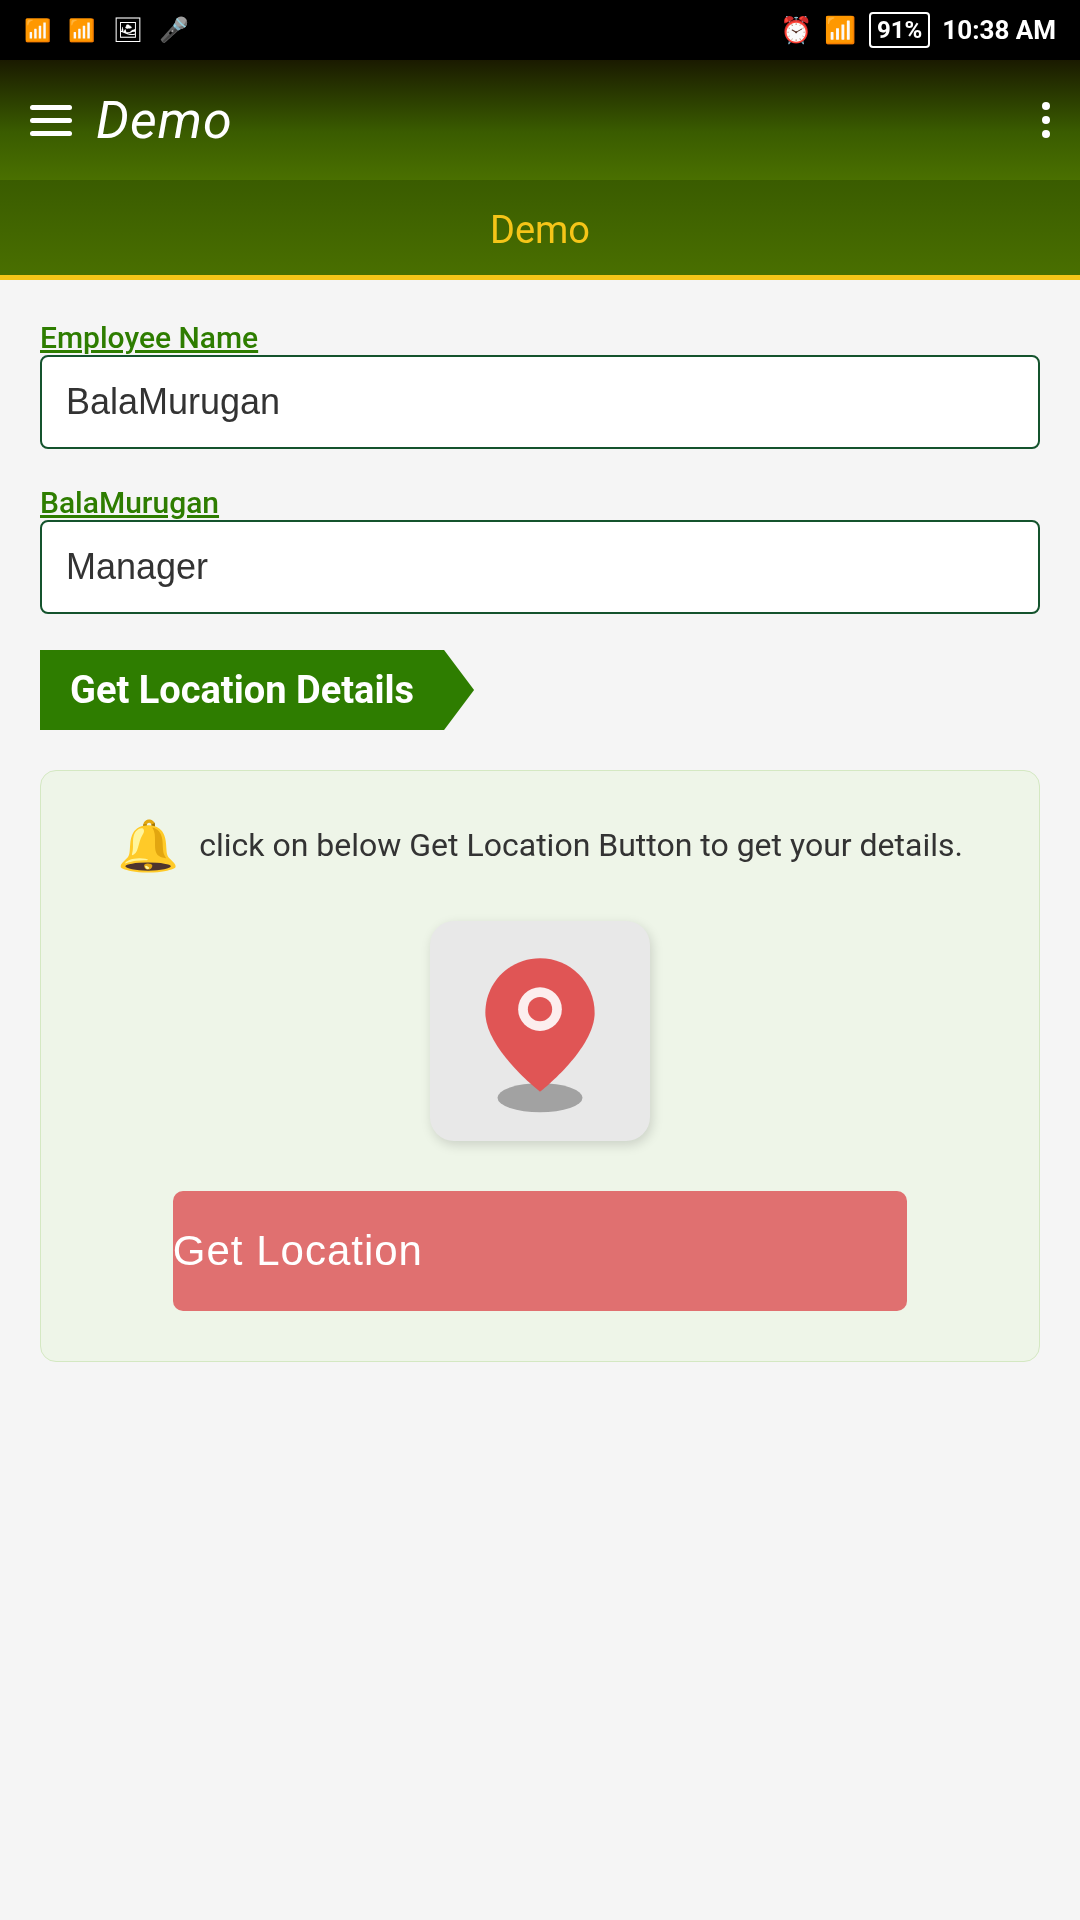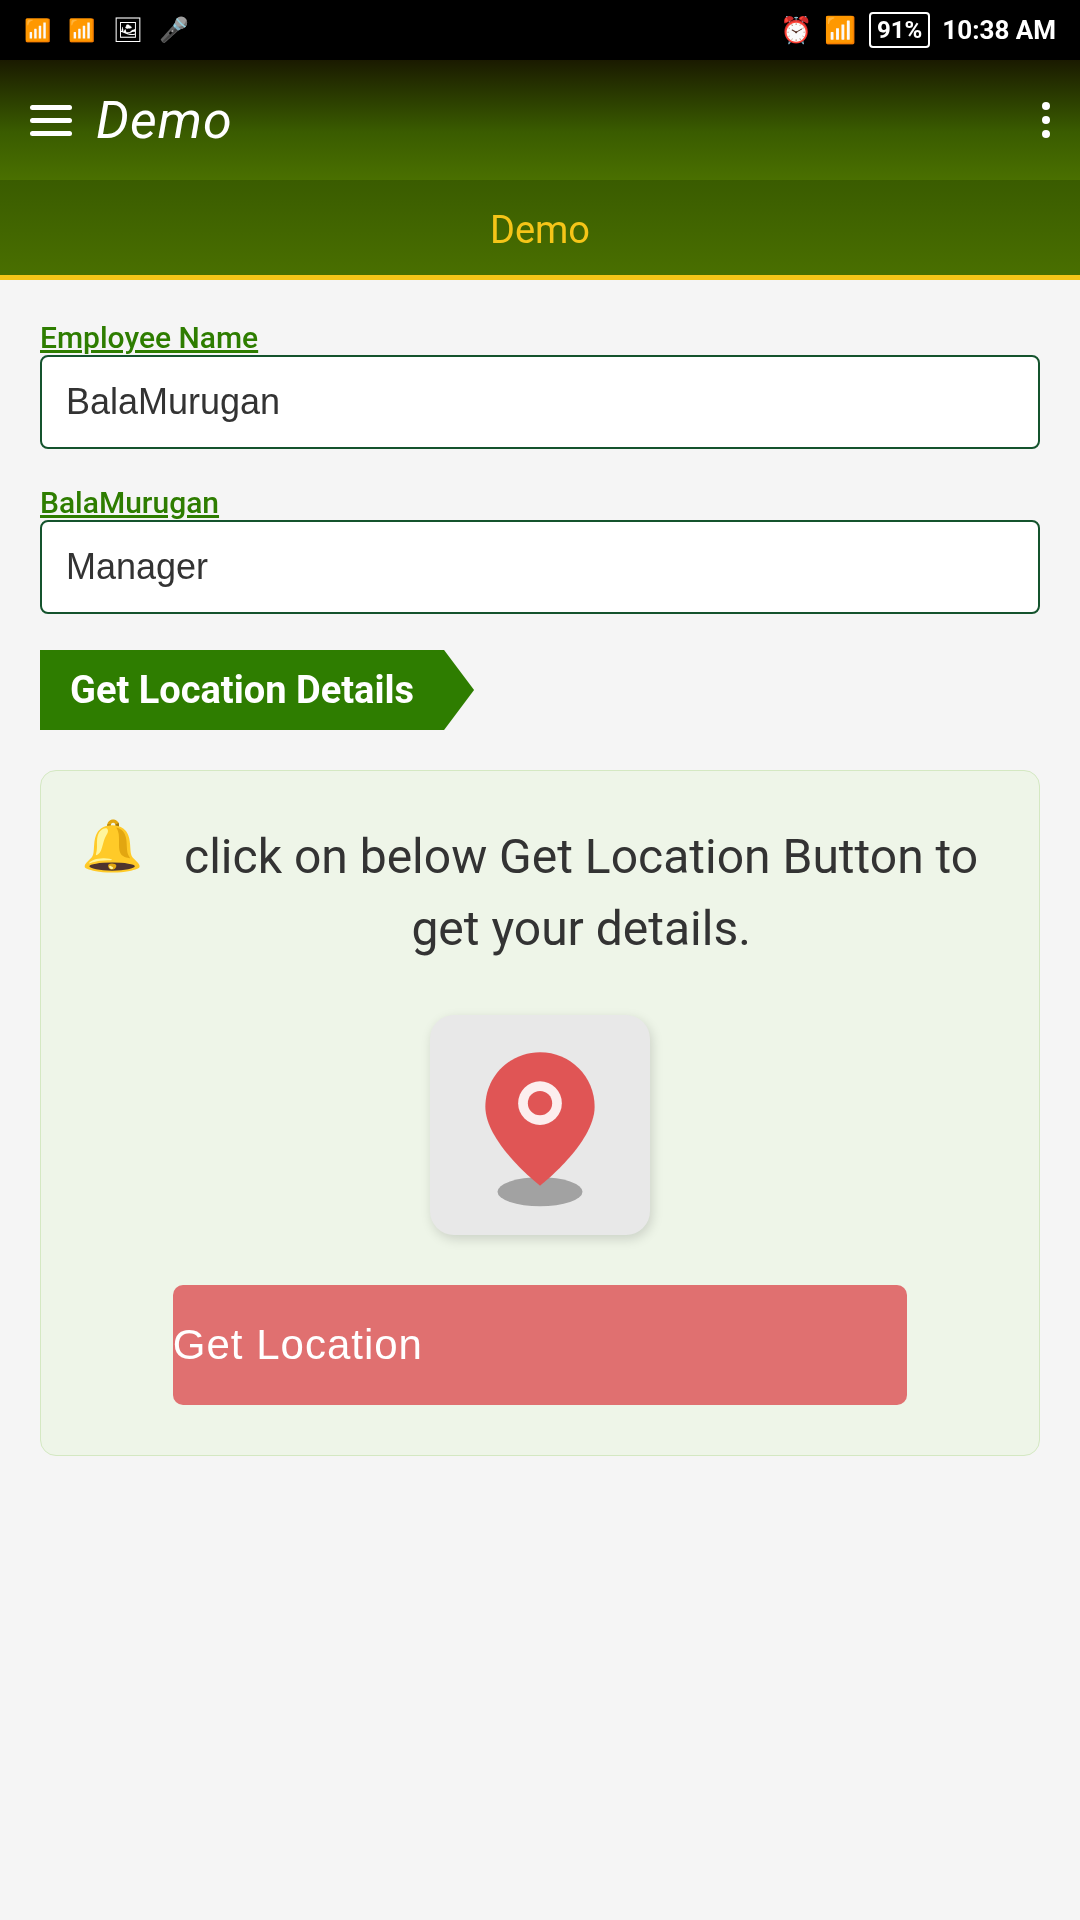--- a/index.html
+++ b/index.html
@@ -187,21 +187,21 @@
       margin-bottom: 50px;
       text-align: center;
       justify-content: center;
     }
     .bell-icon {
       font-size: 50px;
       line-height: 1;
       flex-shrink: 0;
     }
     .notice-text {
-      font-size: 48px;
+      font-size: 32px;
       color: #333;
       line-height: 1.5;
       text-align: center;
     }
 
     
     .map-pin-container {
       width: 220px;
       height: 220px;
       background: #e8e8e8;

